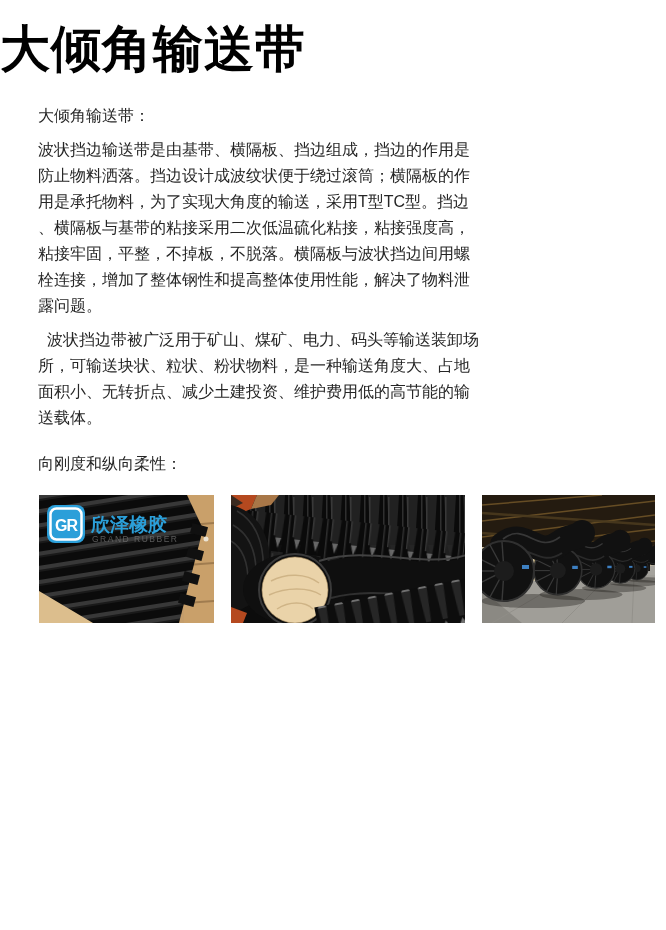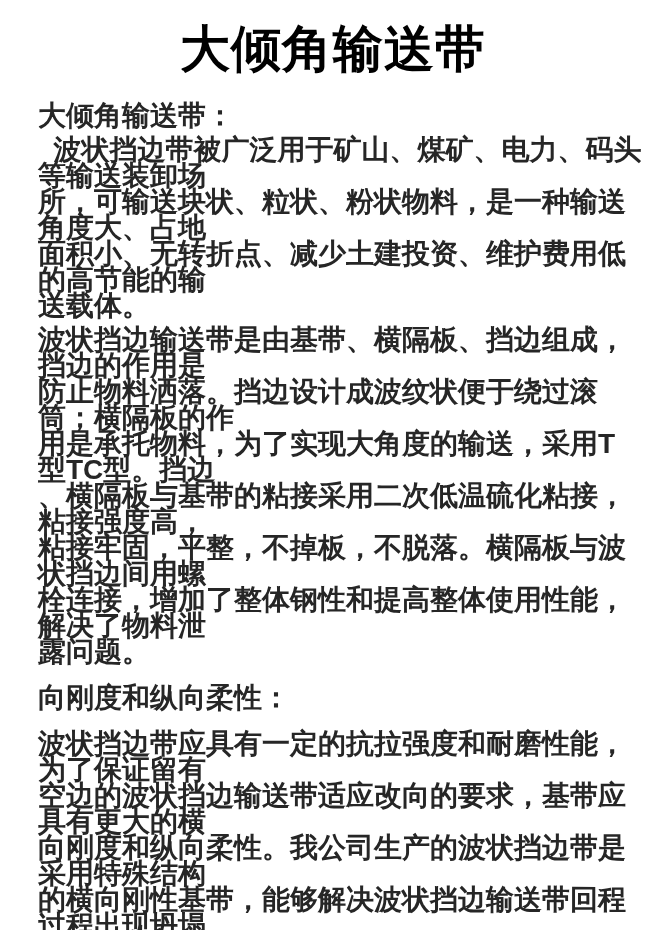--- a/index.html
+++ b/index.html
@@ -11,58 +11,52 @@
     --accent-orange:#b5491f; --tag-blue:#3d7fc1;
   }
   html,body{margin:0;padding:0;}
   body{
     width:666px;height:930px;overflow:hidden;background:#fff;
     font-family:"Liberation Sans","DejaVu Sans",sans-serif;
     color:var(--text);
   }
   h1{
     margin:20px 0 0;font-size:50px;line-height:58px;font-weight:700;
-    text-align:center;color:var(--title);letter-spacing:1px;
+    text-align:left;color:var(--title);letter-spacing:1px;
   }
   .body-text{padding:0 24px 0 38px;}
   .body-text p{
-    margin:8px 0 0;font-size:28px;line-height:26px;
-    white-space:pre-wrap;word-break:break-all;font-weight:bold;
+    margin:8px 0 0;font-size:16px;line-height:26px;
+    white-space:pre-wrap;word-break:break-all;
   }
   .body-text p.tight{margin-top:20px;}
   .photos{margin-top:18px;padding-left:39px;display:flex;gap:17px;}
   .photos svg{display:block;}
 </style>
 </head>
 <body>
 
 <div class="page">
 
   <h1>大倾角输送带</h1>
 
   <div class="body-text">
     <p style="margin-top:25px">大倾角输送带：</p>
-    <p>  波状挡边带被广泛用于矿山、煤矿、电力、码头等输送装卸场
-所，可输送块状、粒状、粉状物料，是一种输送角度大、占地
-面积小、无转折点、减少土建投资、维护费用低的高节能的输
-送载体。</p>
     <p>波状挡边输送带是由基带、横隔板、挡边组成，挡边的作用是
 防止物料洒落。挡边设计成波纹状便于绕过滚筒；横隔板的作
 用是承托物料，为了实现大角度的输送，采用T型TC型。挡边
 、横隔板与基带的粘接采用二次低温硫化粘接，粘接强度高，
 粘接牢固，平整，不掉板，不脱落。横隔板与波状挡边间用螺
 栓连接，增加了整体钢性和提高整体使用性能，解决了物料泄
 露问题。</p>
+    <p>  波状挡边带被广泛用于矿山、煤矿、电力、码头等输送装卸场
+所，可输送块状、粒状、粉状物料，是一种输送角度大、占地
+面积小、无转折点、减少土建投资、维护费用低的高节能的输
+送载体。</p>
     <p class="tight">向刚度和纵向柔性：</p>
-    <p class="tight">波状挡边带应具有一定的抗拉强度和耐磨性能，为了保证留有
-空边的波状挡边输送带适应改向的要求，基带应具有更大的横
-向刚度和纵向柔性。我公司生产的波状挡边带是采用特殊结构
-的横向刚性基带，能够解决波状挡边输送带回程过程出现坍塌
-带现象，增加基带的使用寿命。基带组成部分：上下覆盖胶、
-带芯、横向钢性层。</p>
   </div>
 
   <div class="photos">
 
     <svg width="175" height="128" viewBox="0 0 175 128">
       <defs>
         <pattern id="p1-ridge" width="14" height="14" patternUnits="userSpaceOnUse" patternTransform="rotate(-9)">
           <rect width="14" height="14" fill="#0b0b0b"></rect>
           <rect width="14" height="4" fill="#383838"></rect>
           <rect y="4" width="14" height="2" fill="#1a1a1a"></rect>

